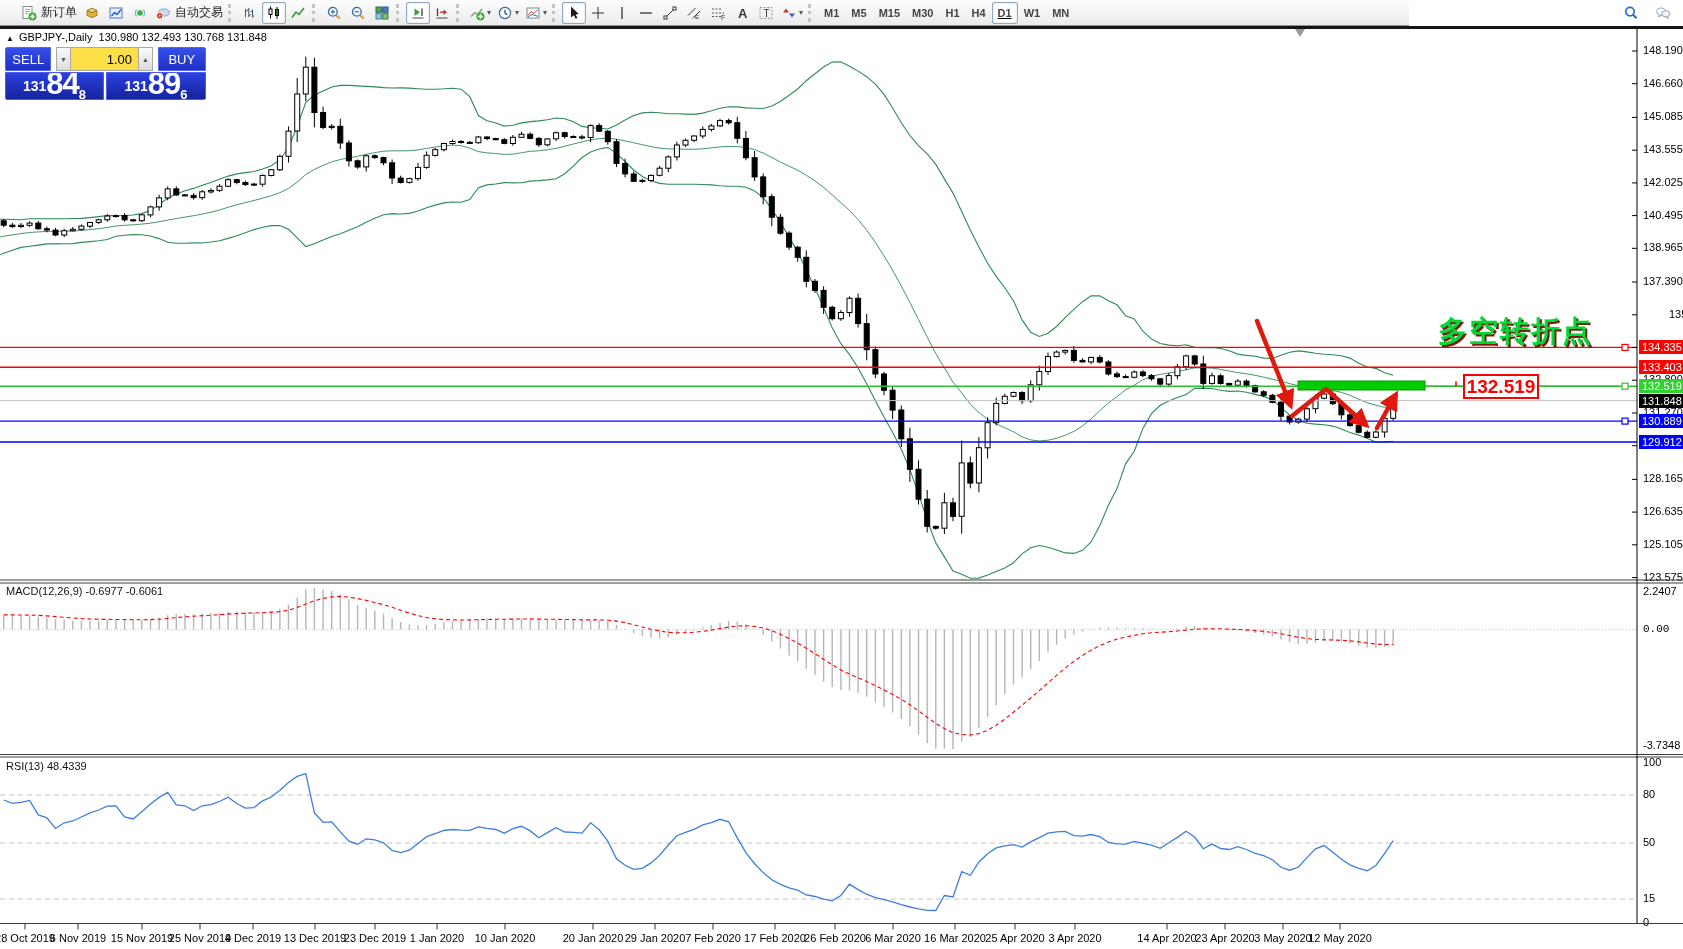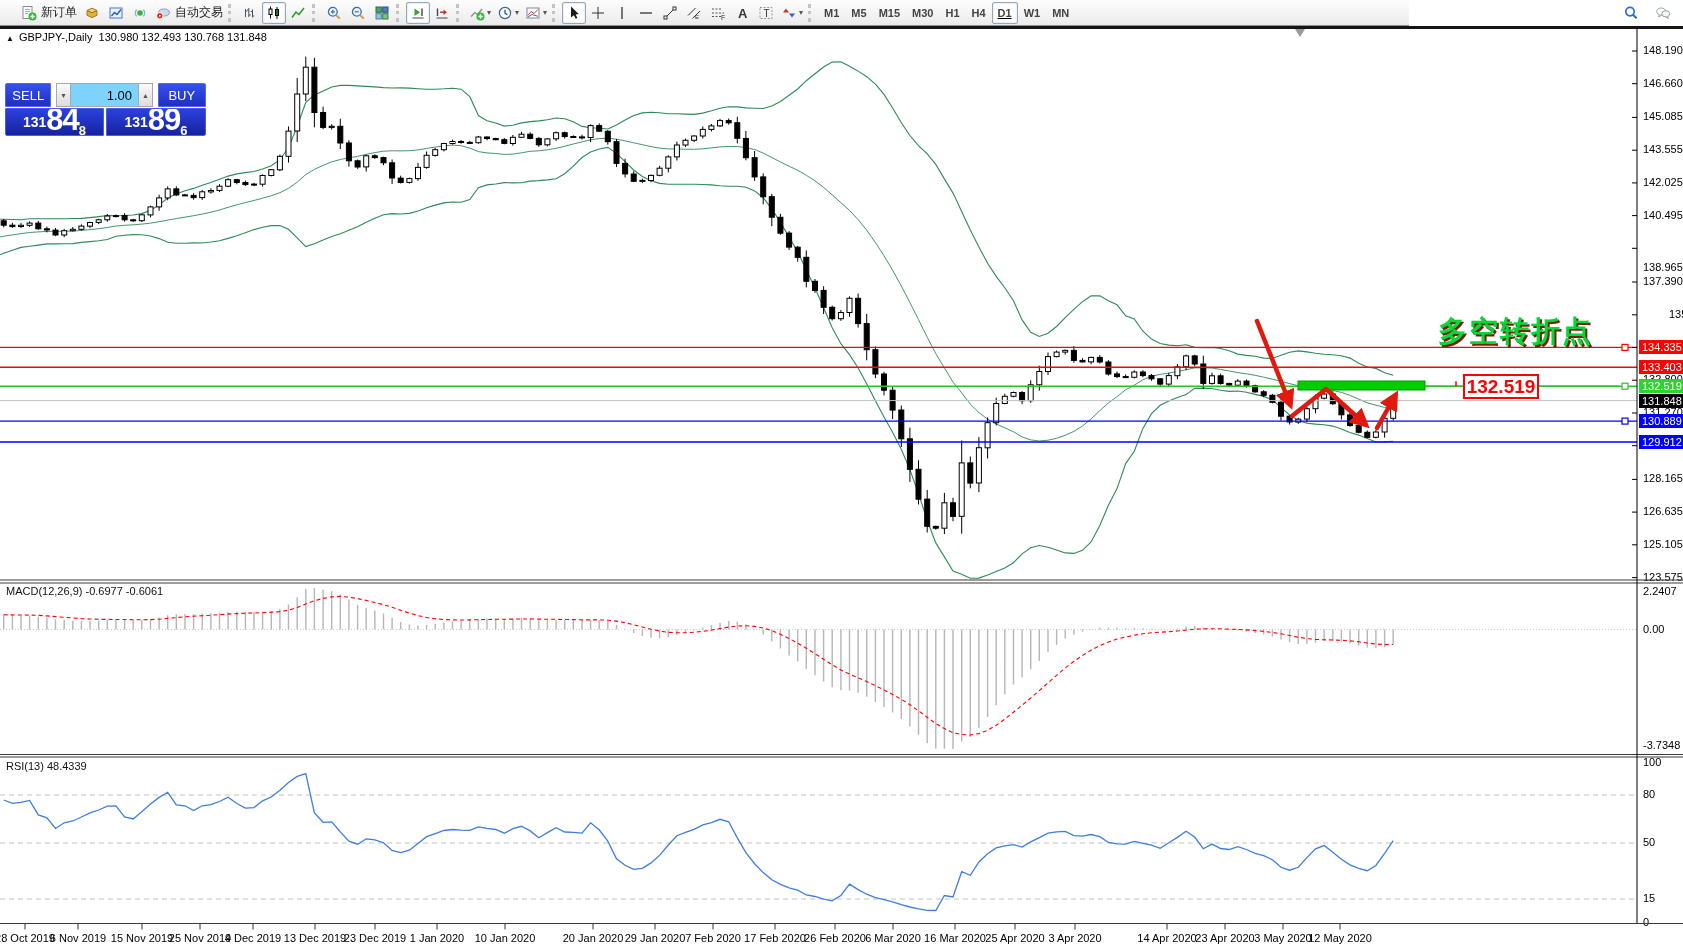--- a/index.html
+++ b/index.html
@@ -17,31 +17,31 @@
   .tb-btn .caret{font-size:8px;color:#555;margin-left:2px;}
   #tb-right{position:absolute;right:8px;top:2px;display:flex;gap:8px;align-items:center;}
   
   #chart-border{position:absolute;left:0;top:26px;width:1683px;height:3px;background:#151515;z-index:8;}
   #cv{position:absolute;left:0;top:0;z-index:1;}
   .ovl{position:absolute;z-index:3;}
   #chart-title{left:6px;top:31px;font-size:11px;color:#000;white-space:nowrap;}
   #chart-title .tri{font-size:8px;margin-right:5px;color:#111;}
   #chart-title b{font-weight:normal;}
   
-  #oneclick{left:5px;top:47px;width:201px;height:58px;z-index:4;margin-top:36px;}
+  #oneclick{left:5px;top:47px;width:201px;height:58px;z-index:4;}
   .oc-row1{display:flex;height:24px;}
   .oc-row2{display:flex;height:28px;margin-top:1px;}
   .oc-btn{background:linear-gradient(#3550ec,#1f2fc0);color:#fff;font-size:13px;
     display:flex;align-items:center;justify-content:center;border:1px solid #5567f2;box-sizing:border-box;}
   #oc-sell{width:50px;border-radius:2px 0 0 0;}
   #oc-buy{width:52px;border-radius:0 2px 0 0;}
   .oc-spin{width:16px;background:linear-gradient(#fafafa,#dcdcdc);border:1px solid #a9a9a9;
     display:flex;align-items:center;justify-content:center;font-size:7px;color:#555;box-sizing:border-box;}
   #oc-vol{width:67px;border:1px solid #a9a9a9;border-left:none;border-right:none;font-size:13px;
-    text-align:right;padding-right:6px;box-sizing:border-box;color:#000;background:#7dd3fc;font-family:"Liberation Sans",sans-serif;}
+    text-align:right;padding-right:6px;box-sizing:border-box;color:#000;background:#fde047;font-family:"Liberation Sans",sans-serif;}
   .price-cell{background:linear-gradient(#2b41e0,#16229e);color:#fff;display:flex;align-items:flex-end;
     justify-content:center;border:1px solid #4c5ce8;box-sizing:border-box;overflow:hidden;}
   #oc-sellprice{width:99px;margin-right:2px;border-radius:0 0 0 2px;}
   #oc-buyprice{width:100px;border-radius:0 0 2px 0;}
   .pp{font-size:14px;font-weight:bold;line-height:26px;}
   .pb{font-size:31px;font-weight:bold;line-height:31px;letter-spacing:-1px;}
   .ps{font-size:13px;font-weight:bold;line-height:44px;align-self:flex-start;}
   
   .tick{position:absolute;left:1643px;font-size:11px;color:#000;white-space:nowrap;}
   .plabel{position:absolute;left:1639px;font-size:11px;color:#fff;padding:1px 4px 1px 3px;white-space:nowrap;z-index:4;}
@@ -633,39 +633,39 @@
   <div class="ovl" id="level-box">132.519</div>
   <div class="ovl" id="scroll-marker"></div>
 
   <div id="axis-labels">
       <div class="tick" style="top: 44px;">148.190</div>
       <div class="tick" style="top: 76.7298px;">146.660</div>
       <div class="tick" style="top: 110.422px;">145.085</div>
       <div class="tick" style="top: 143.152px;">143.555</div>
       <div class="tick" style="top: 175.882px;">142.025</div>
       <div class="tick" style="top: 208.611px;">140.495</div>
-      <div class="tick" style="top: 241.341px; margin-top: 20px;">138.965</div>
+      <div class="tick" style="top: 241.341px;">138.965</div>
       <div class="tick" style="top: 275.034px;">137.390</div>
       <div class="tick" style="top: 307.763px; margin-left: 26px;">135.860</div>
       <div class="tick" style="top: 340.493px;">134.330</div>
       <div class="tick" style="top: 373.223px;">132.800</div>
       <div class="tick" style="top: 405.953px;">131.270</div>
       <div class="tick" style="top: 438.682px;">129.740</div>
       <div class="tick" style="top: 472.375px;">128.165</div>
       <div class="tick" style="top: 505.105px;">126.635</div>
       <div class="tick" style="top: 537.834px;">125.105</div>
       <div class="tick" style="top: 570.564px;">123.575</div>
       <div class="plabel" style="top: 340.386px; background: rgb(255, 0, 0); color: rgb(255, 255, 255);">134.335</div>
       <div class="plabel" style="top: 360.324px; background: rgb(255, 0, 0); color: rgb(255, 255, 255);">133.403</div>
       <div class="plabel" style="top: 379.234px; background: rgb(47, 211, 47); color: rgb(255, 255, 255);">132.519</div>
       <div class="plabel" style="top: 393.588px; background: rgb(0, 0, 0); color: rgb(255, 255, 255);">131.848</div>
       <div class="plabel" style="top: 414.103px; background: rgb(0, 0, 255); color: rgb(255, 255, 255);">130.889</div>
       <div class="plabel" style="top: 435.003px; background: rgb(0, 0, 255); color: rgb(255, 255, 255);">129.912</div>
       <div class="tick" style="top: 585px;">2.2407</div>
-      <div class="tick" style="top: 622.625px;">0.00</div>
+      <div class="tick" style="top: 622.625px; font-family: Liberation Mono, monospace;">0.00</div>
       <div class="tick" style="top: 739px;">-3.7348</div>
       <div class="tick" style="top: 756px;">100</div>
       <div class="tick" style="top: 788px;">80</div>
       <div class="tick" style="top: 836px;">50</div>
       <div class="tick" style="top: 892px;">15</div>
       <div class="tick" style="top: 916px;">0</div>
     </div>
   <div id="date-labels">
       <div class="dlabel" style="left: 25px;">28 Oct 2019</div>
       <div class="dlabel" style="left: 78px;">6 Nov 2019</div>

